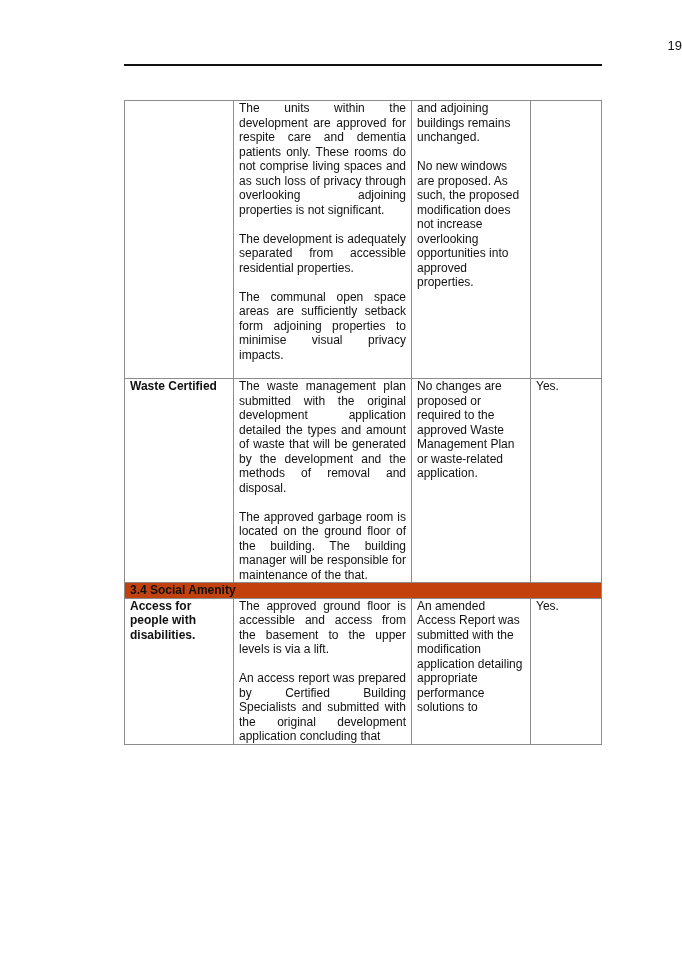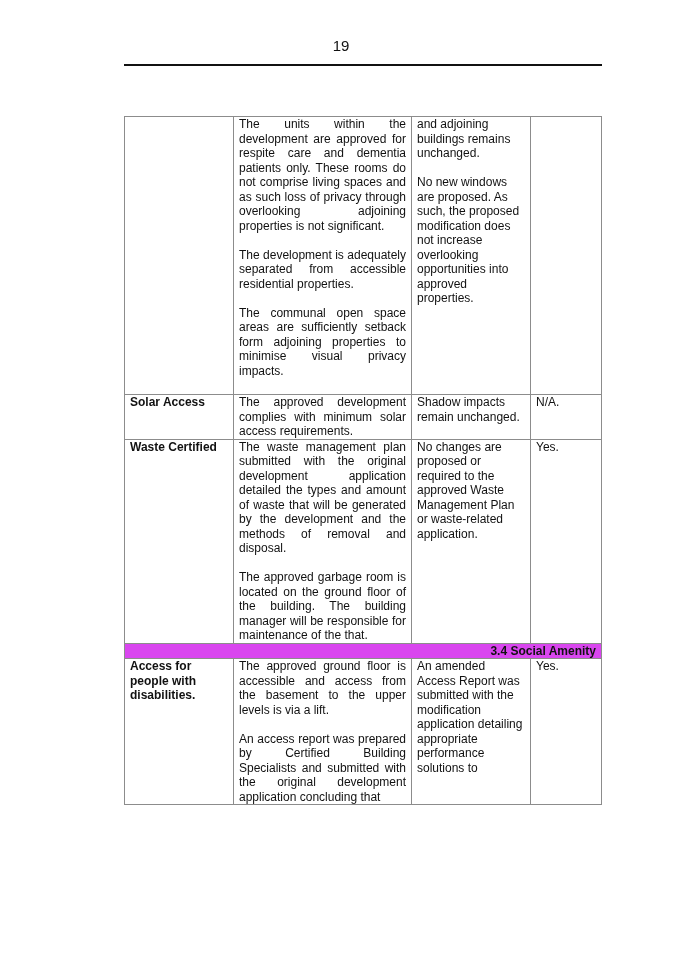--- a/index.html
+++ b/index.html
@@ -13,42 +13,41 @@
     position: relative;
     overflow: hidden;
     font-family: "Liberation Sans", sans-serif;
     color: #111111;
   }
   .page-number {
     position: absolute;
     top: 39px;
     left: 0;
     width: 682px;
-    text-align: center;
-    font-size: 15px;
+    text-align: right;
+    font-size: 13px;
     line-height: 13px;
   }
   .header-rule {
     position: absolute;
     top: 64px;
     left: 124px;
     width: 478px;
     height: 2px;
     background: #111111;
   }
   table.doc-table {
     position: absolute;
     top: 100px;
     left: 124px;
     width: 477px;
     border-collapse: collapse;
     table-layout: fixed;
     font-size: 12px;
     line-height: 14.5px;
-    margin-top: 16px;
   }
   table.doc-table col.c1 { width: 109px; }
   table.doc-table col.c2 { width: 178px; }
   table.doc-table col.c3 { width: 119px; }
   table.doc-table col.c4 { width: 71px; }
   table.doc-table td {
     border: 1px solid #8c8c8c;
     vertical-align: top;
     padding: 0 5px 0 5px;
   }
@@ -59,23 +58,22 @@
     text-align: justify;
     text-align-last: left;
   }
   td p {
     margin: 0;
   }
   td p + p {
     margin-top: 14.5px;
   }
   tr.section-row td {
-    background: #d946ef;
+    background: #c2410c;
     font-weight: bold;
-    text-align: right;
   }
 </style>
 </head>
 <body>
 
 <div class="page-number">19</div>
 <div class="header-rule"></div>
 
 <table class="doc-table">
   <colgroup>
@@ -94,30 +92,20 @@
         <p>The communal open space areas are sufficiently setback form adjoining properties to minimise visual privacy impacts.</p>
       </td>
       <td>
         <p>and adjoining buildings remains unchanged.</p>
         <p>No new windows are proposed. As such, the proposed modification does not increase overlooking opportunities into approved properties.</p>
       </td>
       <td></td>
     </tr>
 
 
-    <tr>
-      <td class="label">Solar Access</td>
-      <td class="justify">
-        <p>The approved development complies with minimum solar access requirements.</p>
-      </td>
-      <td>
-        <p>Shadow impacts remain unchanged.</p>
-      </td>
-      <td>N/A.</td>
-    </tr>
 
     <tr>
       <td class="label">Waste Certified</td>
       <td class="justify">
         <p>The waste management plan submitted with the original development application detailed the types and amount of waste that will be generated by the development and the methods of removal and disposal.</p>
         <p>The approved garbage room is located on the ground floor of the building. The building manager will be responsible for maintenance of the that.</p>
       </td>
       <td>
         <p>No changes are proposed or required to the approved Waste Management Plan or waste-related application.</p>
       </td>

